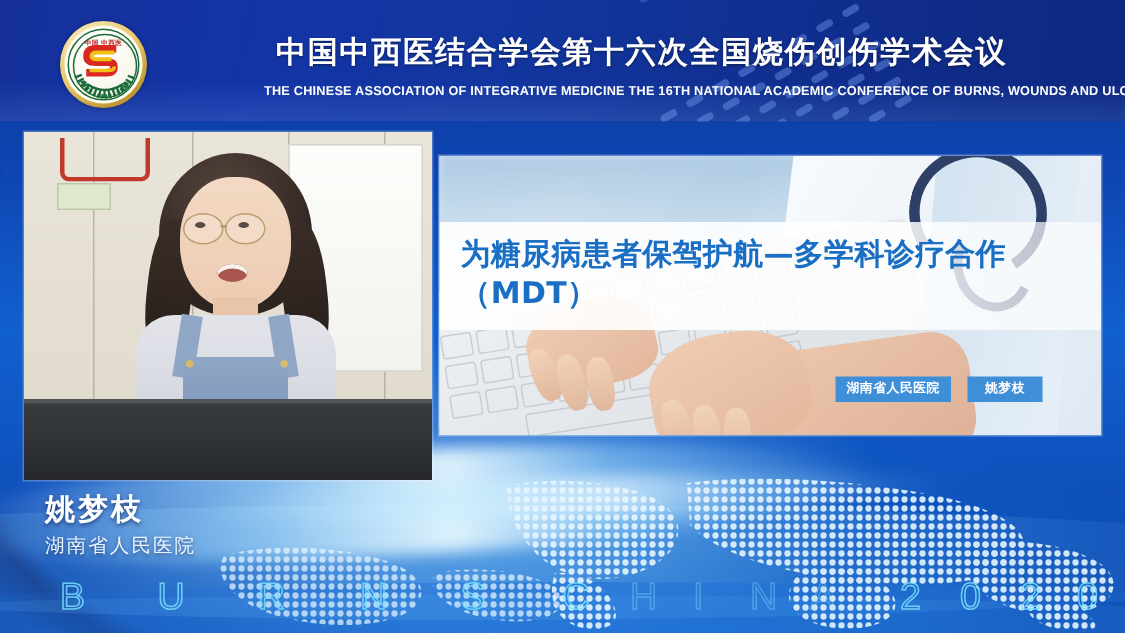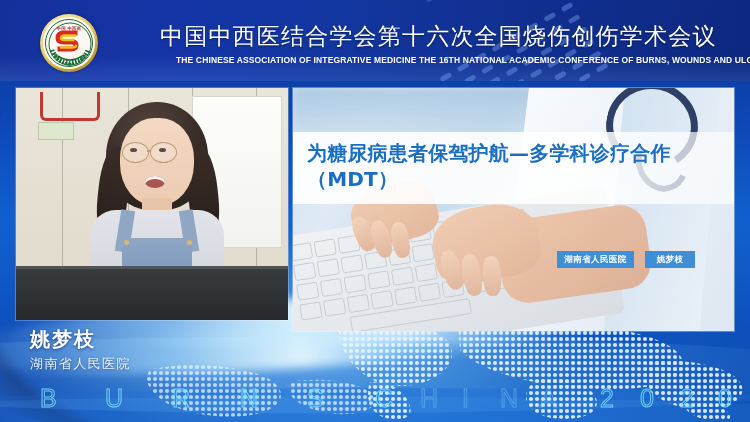--- a/index.html
+++ b/index.html
@@ -50,23 +50,23 @@
      box-shadow:0 0 3px rgba(0,0,0,.35);}
   .logo-ring2{position:absolute;inset:3px;border-radius:50%;background:#fffdf3;}
   .logo-inner{position:absolute;inset:5px;border-radius:50%;
      background:radial-gradient(circle at 40% 30%,#ffffff,#f5f2e2);
      border:1.4px solid #1b6b3a;overflow:hidden;}
   .logo-arcs{position:absolute;inset:0;}
   .logo-s{position:absolute;left:50%;top:50%;transform:translate(-50%,-50%);}
   .logo-toptext{position:absolute;left:0;right:0;top:6px;text-align:center;
      font-size:4.4px;color:#c0272d;letter-spacing:.3px;font-weight:bold;}
 
-  #hdr-cn{position:absolute;left:160px;top:21px;width:560px;
-     font-family:"DejaVu Sans","Liberation Sans",sans-serif;font-weight:normal;
-     font-size:23px;letter-spacing:1.2px;color:#ffffff;white-space:nowrap;
+  #hdr-cn{position:absolute;left:184px;top:21px;width:560px;
+     font-family:"DejaVu Sans","Liberation Sans",sans-serif;font-weight:bold;
+     font-size:20px;letter-spacing:1.2px;color:#ffffff;white-space:nowrap;
      text-shadow:0 1px 2px rgba(0,0,0,.45);}
   #hdr-en{position:absolute;left:176px;top:55px;width:566px;
      font-size:8.6px;font-weight:bold;letter-spacing:.15px;color:#ffffff;white-space:nowrap;
      transform:scaleX(.985);transform-origin:left center;}
 
   
   #webcam{position:absolute;left:16px;top:88px;width:272px;height:232px;
      background:#cfd4cf;overflow:hidden;box-shadow:0 0 0 1px rgba(255,255,255,.25);}
   .cam-wall{position:absolute;inset:0;
      background:linear-gradient(180deg,#e9e5d9 0%,#e3ded0 55%,#ded9ca 100%);}
@@ -103,21 +103,21 @@
   .p-top{position:absolute;left:2px;top:108px;width:134px;height:70px;border-radius:26px 26px 0 0;
      background:linear-gradient(180deg,#e3e4ea,#d4d6df);}
   .p-denim{position:absolute;left:34px;top:136px;width:70px;height:44px;
      background:linear-gradient(180deg,#8fa6c4,#7e97ba);border-radius:4px;}
   .p-strap{position:absolute;top:108px;width:14px;height:42px;background:#8fa6c4;}
   .p-strap.l{left:30px;transform:rotate(9deg);} .p-strap.r{left:94px;transform:rotate(-9deg);}
   .p-btn{position:absolute;top:138px;width:5px;height:5px;border-radius:50%;background:#d9b96a;}
   .p-btn.l{left:36px;} .p-btn.r{left:99px;}
 
   
-  #slide{position:absolute;left:293px;top:88px;width:441px;height:243px;overflow:hidden;
+  #slide{position:absolute;left:293px;top:104px;width:441px;height:186px;overflow:hidden;
      background:linear-gradient(135deg,#d9e6f2 0%,#c5d8ec 40%,#b9cfe4 100%);
      box-shadow:0 0 0 1px rgba(255,255,255,.35);}
   .sl-bg{position:absolute;inset:0;
      background:linear-gradient(120deg,#cfe0f0 0%,#dfeaf5 18%,#c9dced 38%,#eef3f8 58%,#dbe6f1 100%);}
   .sl-coat{position:absolute;right:-10px;top:-12px;width:230px;height:268px;
      background:linear-gradient(115deg,#f7fafd 0%,#eef3f9 40%,#e3ebf4 70%,#dfe8f2 100%);
      transform:skewX(-7deg);}
   .sl-coat2{position:absolute;right:24px;top:-10px;width:96px;height:268px;
      background:linear-gradient(100deg,#cfe0ef,#e9f1f8);transform:skewX(-5deg);opacity:.9;}
   .sl-steth{position:absolute;right:36px;top:-6px;width:78px;height:74px;

